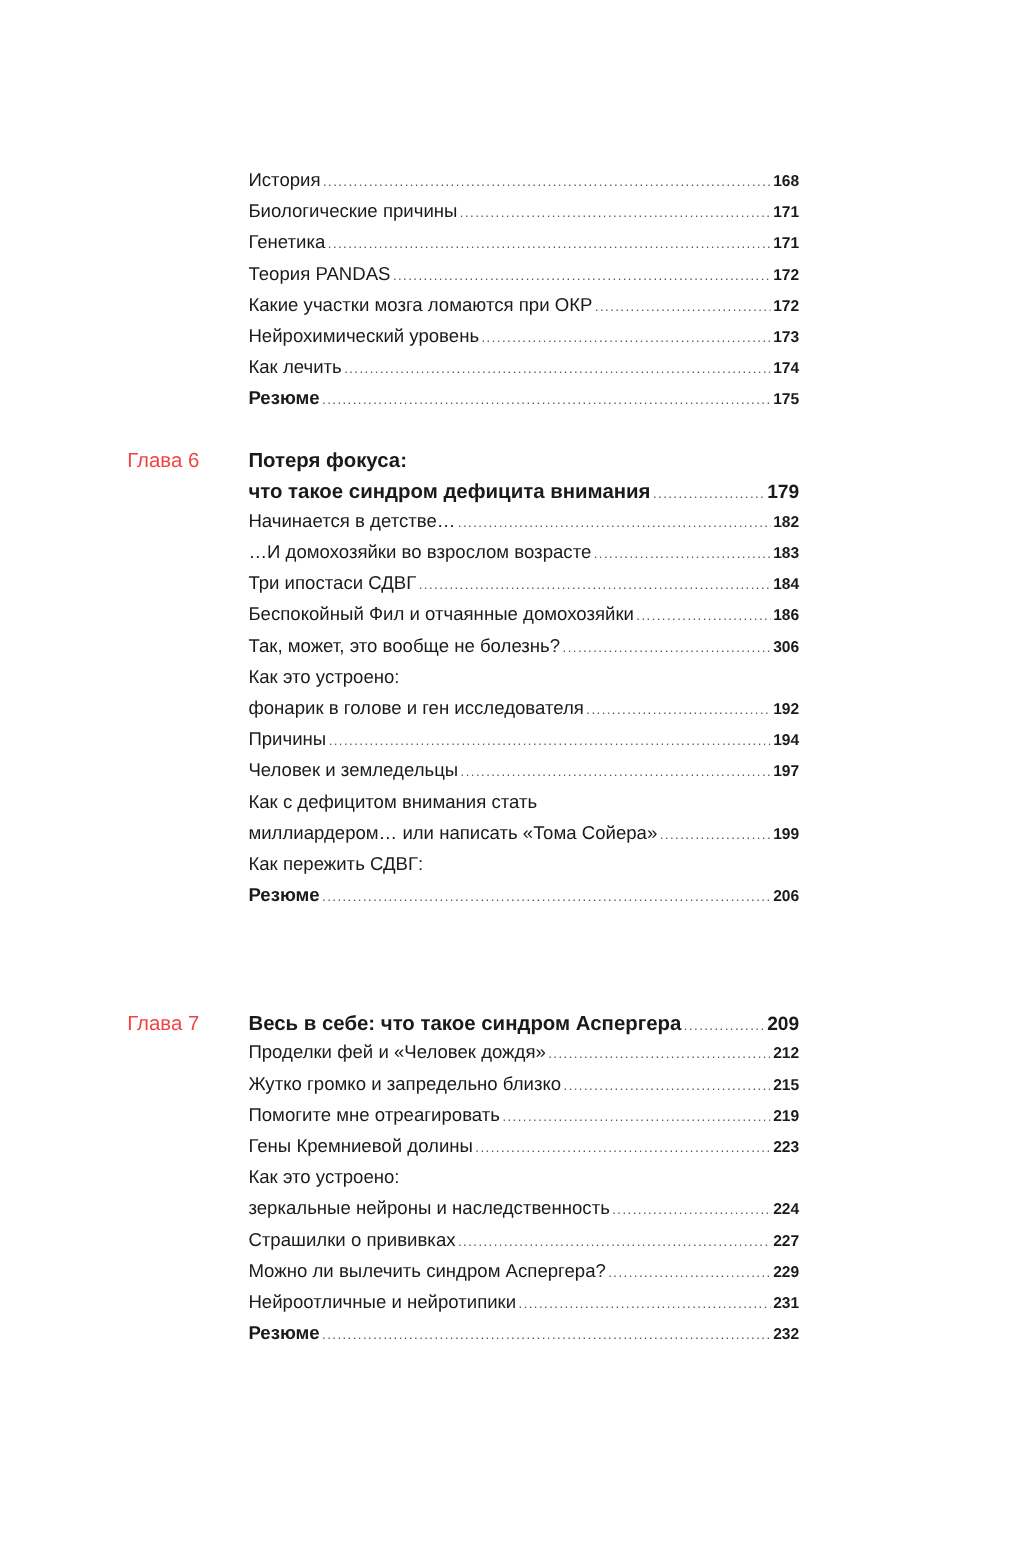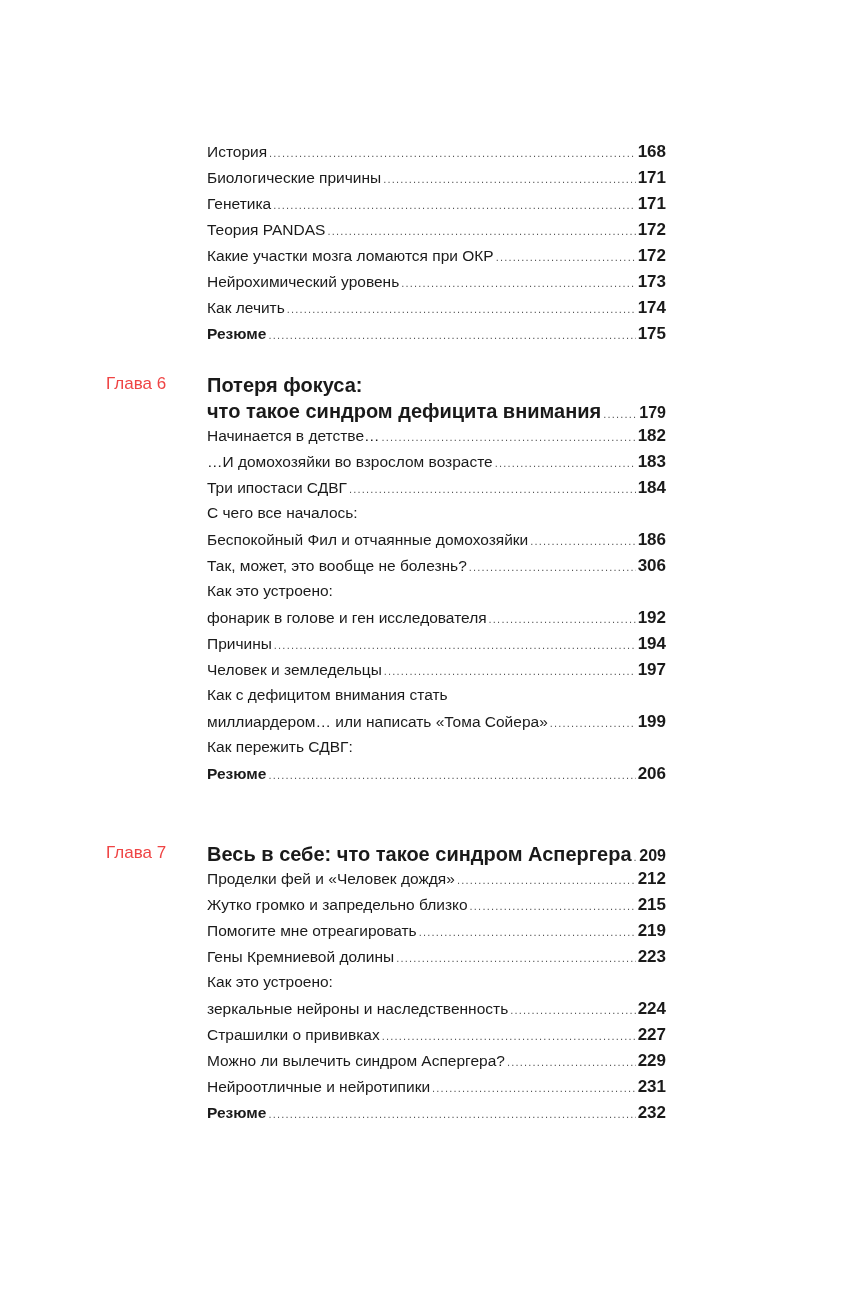--- a/index.html
+++ b/index.html
@@ -8,23 +8,23 @@
   .page { position: absolute; left: 0; top: 0; width: 862px; height: 1299px; text-decoration: underline; }
   .block { position: absolute; left: 106px; width: 560px; }
   .row { position: relative; height: 26px; display: flex; align-items: baseline; }
   .chap-label { position: absolute; left: 0; width: 100px; font-size: 17px; color: #ef4444; }
   .entry { position: absolute; left: 101px; right: 0; display: flex; align-items: baseline;
            font-size: 15.5px; white-space: nowrap; }
   .entry .txt { flex: 0 0 auto; }
   .entry .dots { flex: 1 1 auto; overflow: hidden; color: #555; letter-spacing: 1.2px;
                  font-size: 11px; margin: 0 2px; }
   .entry .dots::before { content: "........................................................................................................................................................................"; }
-  .entry .pg { flex: 0 0 auto; font-weight: bold; font-size: 17px; }
+  .entry .pg { flex: 0 0 auto; font-weight: bold; font-size: 13px; }
   .bold .txt { font-weight: bold; }
-  .chap-title .txt { font-weight: bold; font-size: 20px; }
+  .chap-title .txt { font-weight: bold; font-size: 17px; }
   .chap-title .pg { font-size: 16px; }
 </style>
 </head>
 <body>
 
 <div class="page" id="toc">
     <div class="block" style="top: 142px;">
       <div class="row">
         <div class="entry">
           <span class="txt">История</span>
@@ -112,25 +112,20 @@
       </div>
       <div class="row">
         <div class="entry">
           <span class="txt">Три ипостаси СДВГ</span>
           <span class="dots"></span>
           <span class="pg">184</span>
         </div>
       </div>
       <div class="row">
         <div class="entry">
-          <span class="txt">С чего все началось:</span>
-        </div>
-      </div>
-      <div class="row">
-        <div class="entry">
           <span class="txt">Беспокойный Фил и отчаянные домохозяйки</span>
           <span class="dots"></span>
           <span class="pg">186</span>
         </div>
       </div>
       <div class="row">
         <div class="entry">
           <span class="txt">Так, может, это вообще не болезнь?</span>
           <span class="dots"></span>
           <span class="pg">306</span>

